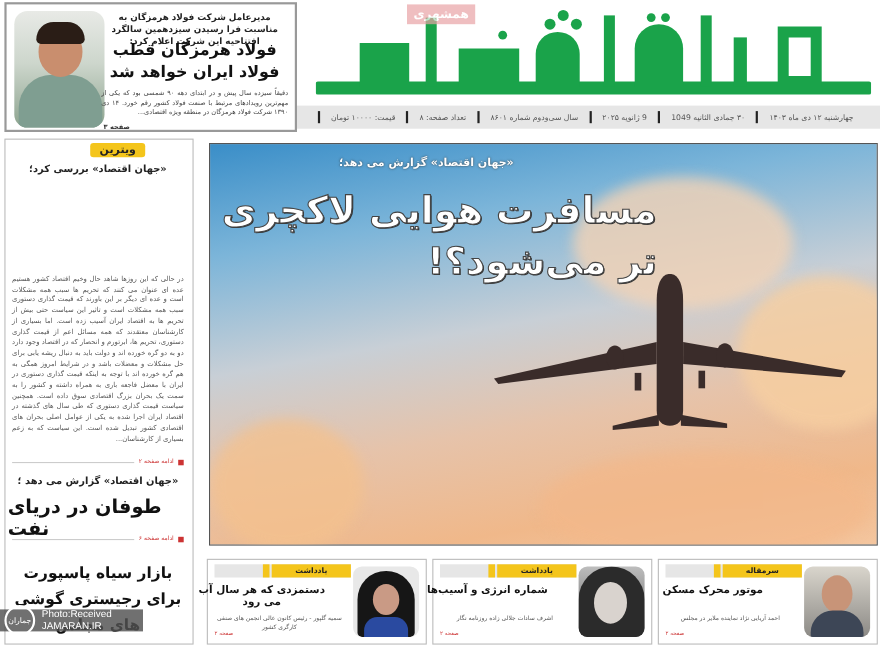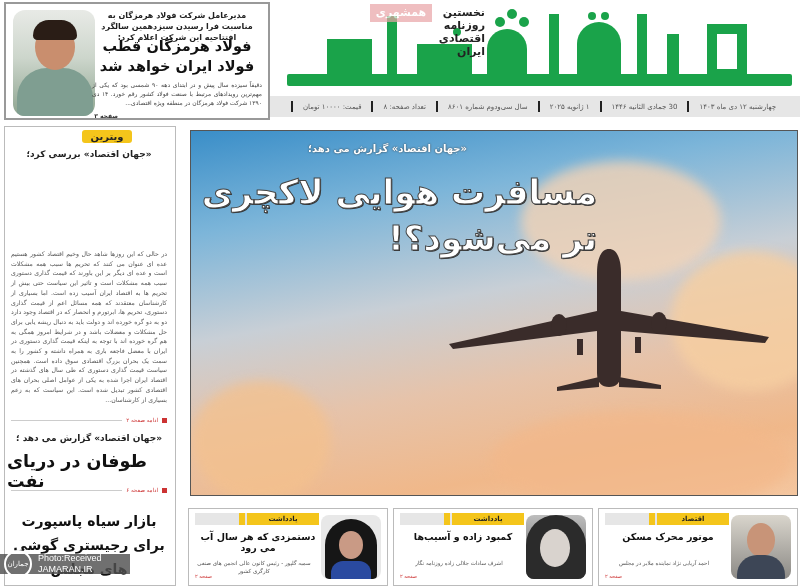--- a/index.html
+++ b/index.html
@@ -55,21 +55,21 @@
 #hero-kicker{right:330px;top:12px;font-size:10px;font-weight:bold;color:#fff;text-shadow:0 0 2px #333}
 #hero-title{right:200px;top:38px;width:400px;font-size:34px;font-weight:bold;line-height:46px;color:#fff;-webkit-text-stroke:1px #444;text-shadow:1px 1px 0 #333}
 #plane{left:258px;top:118px;width:320px;height:150px}
 
 
 .bbox{position:absolute;top:508px;width:200px;height:78px;border:1px solid #bbb;background:#fff}
 .bbox .photo{position:absolute;right:6px;top:6px;width:60px;height:64px;border-radius:8px;overflow:hidden}
 .bbox .tag{position:absolute;left:58px;top:4px;width:72px;height:12px;background:#f4c51b;font-size:7px;font-weight:bold;text-align:center;line-height:12px;color:#222}
 .bbox .tagbg{position:absolute;left:6px;top:4px;width:124px;height:12px;background:#e6e6e6}
 .bbox .tagstub{position:absolute;left:50px;top:4px;width:6px;height:12px;background:#f4c51b}
-.bbox .title{position:absolute;right:68px;top:22px;width:122px;text-align:center;font-size:9.5px;font-weight:bold;color:#111}
+.bbox .title{position:absolute;right:88px;top:22px;width:122px;text-align:center;font-size:9.5px;font-weight:bold;color:#111}
 .bbox .author{position:absolute;right:72px;top:50px;width:122px;text-align:center;font-size:5.5px;line-height:8px;color:#555}
 .bbox .pg{position:absolute;left:6px;top:64px;font-size:5px;color:#c33}
 #bb1{left:598px}
 #bb2{left:393px}
 #bb3{left:188px}
 </style>
 </head>
 <body>
 
 <div id="masthead" class="abs">
@@ -87,29 +87,28 @@
       <path d="M40 35 h45 v40 h-45z"></path>
       <circle cx="213" cy="18" r="5"></circle>
         <circle cx="225" cy="10" r="5"></circle>
         <circle cx="237" cy="18" r="5"></circle>
       <circle cx="305" cy="12" r="4"></circle>
         <circle cx="318" cy="12" r="4"></circle>
       <circle cx="170" cy="28" r="4"></circle>
     </g>
   </svg>
   <div id="stamp" class="abs">همشهری</div>
-  <div id="tagline" class="abs">نخستین روزنامه اقتصادی ایران</div>
 </div>
 
 <div id="datebar" class="abs">
   <span class="dseg">چهارشنبه ۱۲ دی ماه ۱۴۰۳</span>
   <span class="dsep"></span>
-  <span class="dseg">30 جمادی الثانیه ۱۴۴۶</span>
-  <span class="dsep"></span>
-  <span class="dseg">۱ ژانویه ۲۰۲۵</span>
+  <span class="dseg">۳۰ جمادی الثانیه 1049</span>
+  <span class="dsep"></span>
+  <span class="dseg">9 ژانویه ۲۰۲۵</span>
   <span class="dsep"></span>
   <span class="dseg">سال سی‌ودوم شماره ۸۶۰۱</span>
   <span class="dsep"></span>
   <span class="dseg">تعداد صفحه: ۸</span>
   <span class="dsep"></span>
   <span class="dseg">قیمت: ۱۰۰۰۰ تومان</span>
   <span class="dsep"></span>
 </div>
 
 <div id="promo" class="abs">
@@ -166,36 +165,36 @@
 
 </div>
 
 <div id="bb1" class="bbox">
   <div class="photo" style="background:linear-gradient(180deg,#d9d5cc,#8c8a86)">
     <div style="position:absolute;left:16px;top:8px;width:28px;height:34px;border-radius:50%;background:#c89478"></div>
     <div style="position:absolute;left:6px;top:40px;width:48px;height:28px;border-radius:20px 20px 0 0;background:#3d4656"></div>
   </div>
   <div class="tagbg"></div>
   <div class="tagstub"></div>
-  <div class="tag">اقتصاد</div>
+  <div class="tag">سرمقاله</div>
   <div class="title">موتور محرک مسکن</div>
   <div class="author">احمد آریایی نژاد
 نماینده ملایر در مجلس</div>
   <div class="pg">صفحه ۲</div>
 </div>
 
 <div id="bb2" class="bbox">
   <div class="photo" style="background:linear-gradient(180deg,#bdbdbd,#5e5e5e)">
     <div style="position:absolute;left:0;top:0;width:60px;height:64px;background:#2b2b2b;border-radius:30px 30px 0 0"></div>
     <div style="position:absolute;left:14px;top:14px;width:30px;height:38px;border-radius:50%;background:#d9d3ce"></div>
   </div>
   <div class="tagbg"></div>
   <div class="tagstub"></div>
   <div class="tag">یادداشت</div>
-  <div class="title">کمبود زاده و آسیب‌ها</div>
+  <div class="title">شماره انرژی و آسیب‌ها</div>
   <div class="author">اشرف سادات جلالی زاده
 روزنامه نگار</div>
   <div class="pg">صفحه ۲</div>
 </div>
 
 <div id="bb3" class="bbox">
   <div class="photo" style="background:#e8e8e8">
     <div style="position:absolute;left:4px;top:4px;width:52px;height:60px;border-radius:26px 26px 4px 4px;background:#161616"></div>
     <div style="position:absolute;left:18px;top:16px;width:24px;height:28px;border-radius:50%;background:#c99a85"></div>
     <div style="position:absolute;left:10px;top:46px;width:40px;height:18px;background:#2a4aa0;border-radius:12px 12px 0 0"></div>

